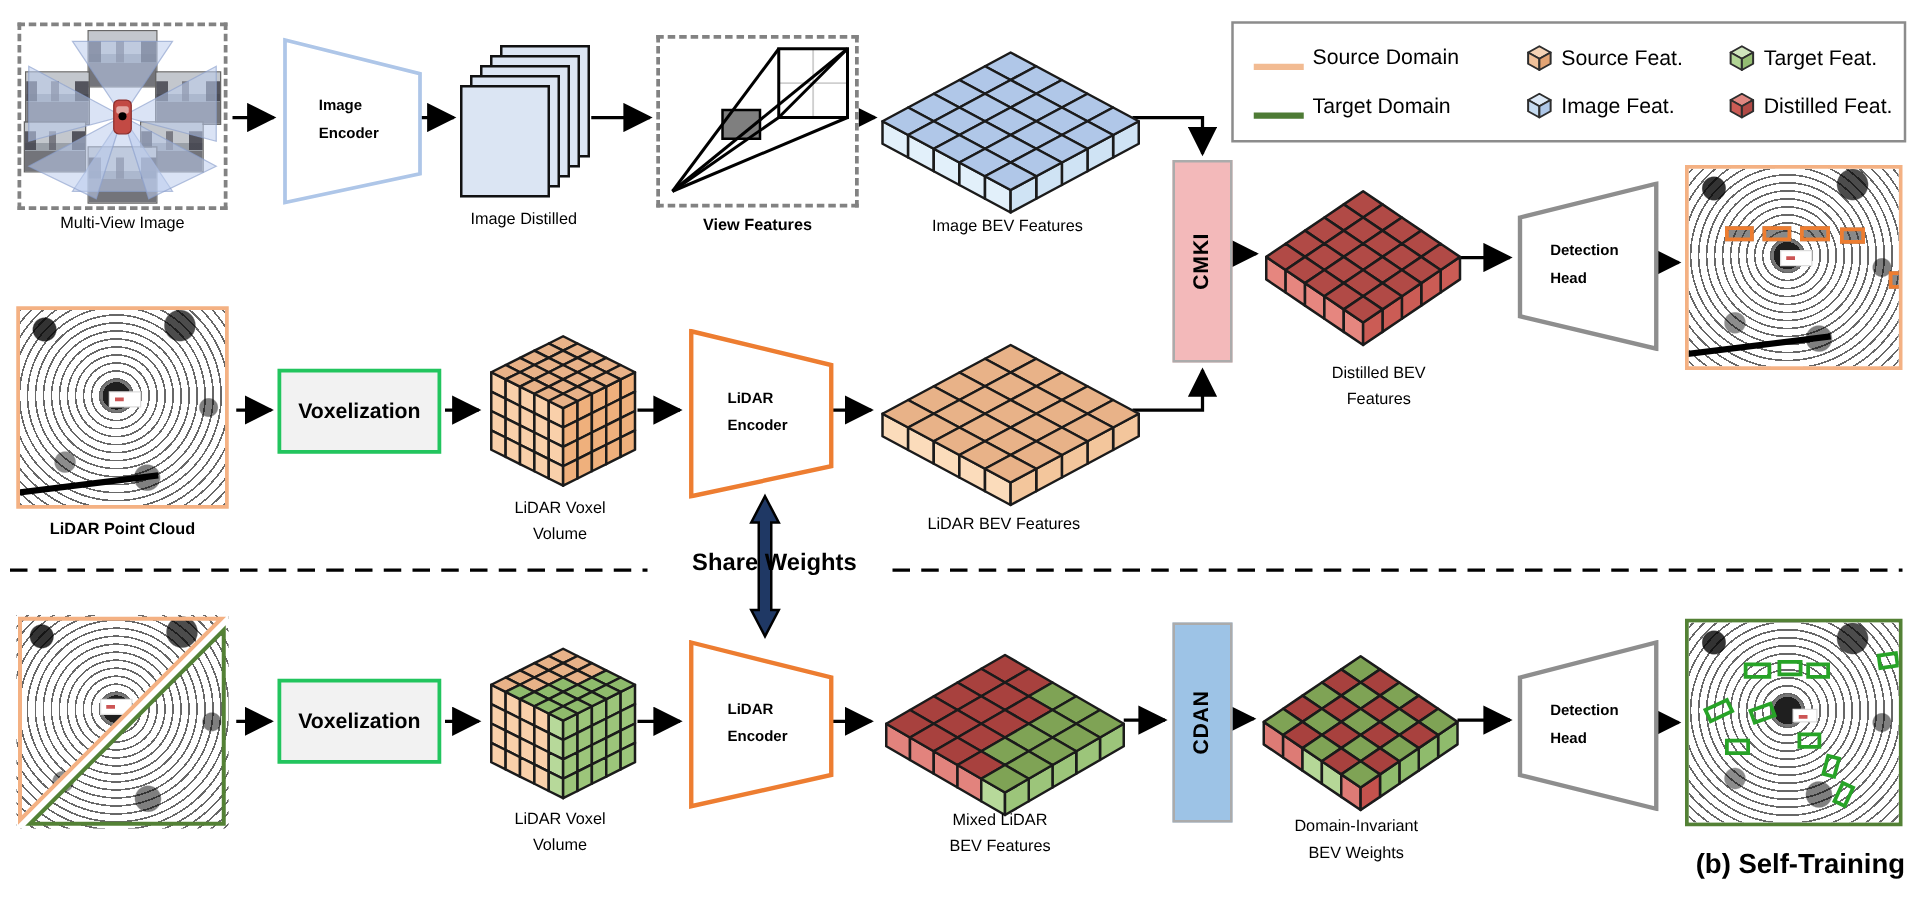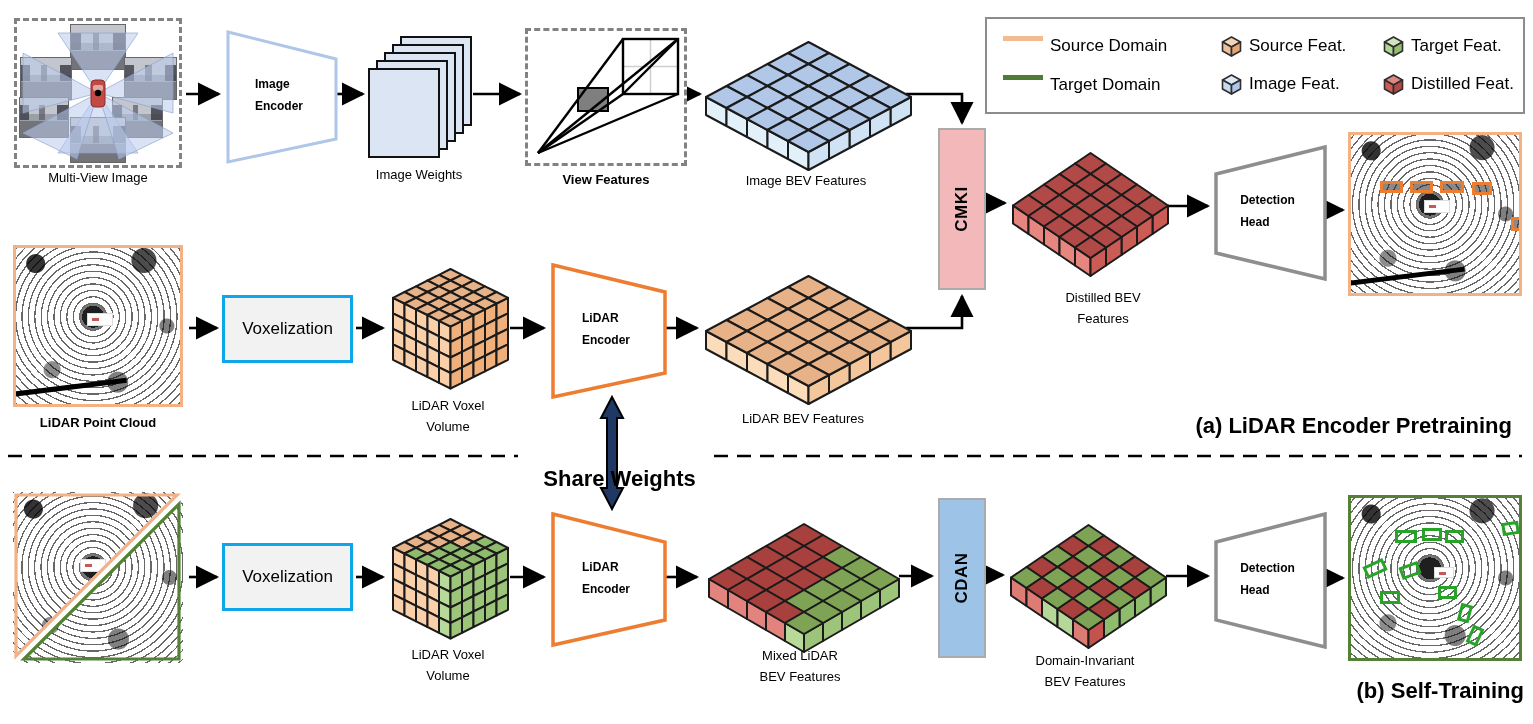--- a/index.html
+++ b/index.html
@@ -2,23 +2,23 @@
 <html><head>
 <meta charset="utf-8">
 <style>
   html,body{margin:0;padding:0;background:#fff;}
   #canvas{position:relative;width:1533px;height:724px;background:#fff;overflow:hidden;
           font-family:"Liberation Sans",sans-serif;color:#000;}
   .abs{position:absolute;}
   .cap{white-space:pre-line;text-align:center;font-size:13px;line-height:21px;}
   .bold{font-weight:bold;}
   .dashedbox{border:3px dashed #828282;box-sizing:border-box;background:#fff;}
-  .procbox{box-sizing:border-box;border:3px solid #0ea5e9;background:#f2f2f2;
+  .procbox{box-sizing:border-box;border:3px solid #22c55e;background:#f2f2f2;
            display:flex;align-items:center;justify-content:center;
-           font-weight:normal;font-size:17px;}
+           font-weight:bold;font-size:17px;}
   .vbox{box-sizing:border-box;border:2px solid #ababab;display:flex;align-items:center;justify-content:center;}
   .vbox span{transform:rotate(-90deg);font-weight:bold;font-size:17px;letter-spacing:.5px;}
   .shape-label{display:flex;align-items:center;justify-content:center;
                font-weight:bold;font-size:12px;line-height:22px;white-space:pre-line;}
   .panel{position:absolute;width:72px;height:90px;background:#dbe5f3;border:2px solid #111;box-sizing:border-box;}
   
   .pc{position:absolute;inset:0;background:
       radial-gradient(circle at 12% 10%, rgba(0,0,0,.8) 0 9px, transparent 10px),
       radial-gradient(circle at 78% 8%, rgba(0,0,0,.7) 0 12px, transparent 13px),
       radial-gradient(circle at 92% 50%, rgba(0,0,0,.5) 0 7px, transparent 8px),
@@ -34,21 +34,21 @@
   .detbox.green{border-color:#27a327;background:transparent;}
   .imgframe{box-sizing:border-box;overflow:hidden;}
   .photo{position:absolute;box-sizing:border-box;border:1px solid #666;
          background:linear-gradient(180deg,#c3c7cd 0 42%,#9aa0a8 42% 58%,#73747a 58% 100%);}
   .photo::after{content:"";position:absolute;inset:0;background:
       linear-gradient(90deg, rgba(60,60,70,.8) 0 18%, transparent 18% 40%, rgba(90,90,100,.7) 40% 52%, transparent 52% 78%, rgba(55,55,65,.8) 78% 100%);
       top:18%;height:38%;}
   .legend{box-sizing:border-box;border:2px solid #8c8c8c;background:#fff;
           display:grid;grid-template-columns:218px 162px 158px;grid-template-rows:1fr 1fr;
           align-items:center;padding:8px 4px 8px 16px;}
-  .lg-item{display:flex;align-items:flex-start;gap:7px;font-size:17px;}
+  .lg-item{display:flex;align-items:flex-end;gap:7px;font-size:17px;}
   .lg-line{display:inline-block;width:40px;height:5px;flex:0 0 auto;}
   .lg-cube{display:inline-block;width:21px;height:21px;flex:0 0 auto;}
   svg{display:block;}
 </style>
 </head>
 <body>
 
 <div id="canvas">
 
   <svg class="abs" style="left:0;top:0;" width="1533" height="724" viewBox="0 0 1533 724">
@@ -116,21 +116,21 @@
   <div class="abs shape-label" style="left:225px;top:30px;width:108px;height:130px;">Image
 Encoder</div>
 
   <div class="abs" style="left:368px;top:36px;width:104px;height:122px;">
     <div class="panel" style="left:32px;top:0;"></div>
     <div class="panel" style="left:24px;top:8px;"></div>
     <div class="panel" style="left:16px;top:16px;"></div>
     <div class="panel" style="left:8px;top:24px;"></div>
     <div class="panel" style="left:0;top:32px;"></div>
   </div>
-  <div class="abs cap" style="left:339px;top:164px;width:160px;">Image Weights</div>
+  <div class="abs cap" style="left:339px;top:164px;width:160px;">Image Distilled</div>
 
   <div class="abs dashedbox" style="left:525px;top:28px;width:162px;height:138px;">
     <svg width="156" height="132" viewBox="0 0 156 132">
       <rect x="50" y="57" width="30" height="23" fill="#7f7f7f" stroke="#000" stroke-width="2"></rect>
       <g stroke="#cfcfcf" stroke-width="1.5">
         <line x1="95" y1="35.5" x2="150" y2="35.5"></line>
           <line x1="122.5" y1="8" x2="122.5" y2="63"></line>
       </g>
       <g stroke="#000" stroke-width="2.4" fill="none">
         <line x1="10" y1="122" x2="95" y2="8"></line>
@@ -304,21 +304,20 @@
     <div class="pc"></div>
     <div class="roadline"></div>
     <div class="ego"></div>
     <div class="detbox" style="left:17%;top:29%;width:14%;height:8%;"></div>
     <div class="detbox" style="left:35%;top:29%;width:14%;height:8%;"></div>
     <div class="detbox" style="left:53%;top:29%;width:14%;height:8%;"></div>
     <div class="detbox" style="left:72%;top:30%;width:12%;height:8%;"></div>
     <div class="detbox" style="left:95%;top:52%;width:8%;height:9%;"></div>
   </div>
 
-  <div class="abs cap bold" style="left:1100px;top:415px;width:412px;font-size:22px;text-align:right;">(a) LiDAR Encoder Pretraining</div>
 
   <div class="abs imgframe" style="left:13px;top:245px;width:170px;height:162px;border:3px solid #f4b183;">
     <div class="pc"></div>
     <div class="roadline"></div>
     <div class="ego"></div>
   </div>
   <div class="abs cap" style="left:3px;top:412px;width:190px;font-weight:bold;">LiDAR Point Cloud</div>
 
   <div class="abs procbox" style="left:222px;top:295px;width:131px;height:68px;">
     <span>Voxelization</span>
@@ -440,21 +439,21 @@
           <polygon points="20.5,44.0 41.0,55.0 20.5,66.0 0.0,55.0" fill="#e8b288"></polygon>
           <polygon points="41.0,55.0 61.5,66.0 41.0,77.0 20.5,66.0" fill="#e8b288"></polygon>
           <polygon points="61.5,66.0 82.0,77.0 61.5,88.0 41.0,77.0" fill="#e8b288"></polygon>
           <polygon points="82.0,77.0 102.5,88.0 82.0,99.0 61.5,88.0" fill="#e8b288"></polygon>
           <polygon points="102.5,88.0 123.0,99.0 102.5,110.0 82.0,99.0" fill="#e8b288"></polygon>
         </g>
       </svg>
     </div>
   <div class="abs cap" style="left:703px;top:408px;width:200px;">LiDAR BEV Features</div>
 
-  <div class="abs cap bold" style="left:527px;top:468px;width:185px;font-size:22px;">Share Weights</div>
+  <div class="abs cap bold" style="left:527px;top:440px;width:185px;font-size:19px;">Share Weights</div>
 
   <div class="abs imgframe" style="left:13px;top:492px;width:170px;height:171px;">
     <div class="pc"></div>
     <div class="ego" style="left:40%;top:40%;"></div>
     <svg class="abs" style="left:0;top:0;" width="170" height="171" viewBox="0 0 170 171">
       <line x1="182" y1="-10" x2="-10" y2="182" stroke="#fff" stroke-width="10"></line>
       <polygon points="3,3 164,3 3,164" fill="none" stroke="#f4b183" stroke-width="3.2"></polygon>
       <polygon points="166,12 166,167 11,167" fill="none" stroke="#538135" stroke-width="3.2"></polygon>
     </svg>
   </div>
@@ -626,21 +625,21 @@
           <polygon points="93.0,73.5 108.5,84.0 93.0,94.5 77.5,84.0" fill="#a8413e"></polygon>
           <polygon points="15.5,42.0 31.0,52.5 15.5,63.0 0.0,52.5" fill="#7fa355"></polygon>
           <polygon points="31.0,52.5 46.5,63.0 31.0,73.5 15.5,63.0" fill="#a8413e"></polygon>
           <polygon points="46.5,63.0 62.0,73.5 46.5,84.0 31.0,73.5" fill="#7fa355"></polygon>
           <polygon points="62.0,73.5 77.5,84.0 62.0,94.5 46.5,84.0" fill="#a8413e"></polygon>
           <polygon points="77.5,84.0 93.0,94.5 77.5,105.0 62.0,94.5" fill="#7fa355"></polygon>
         </g>
       </svg>
     </div>
   <div class="abs cap" style="left:985px;top:650px;width:200px;">Domain-Invariant
-BEV Features</div>
+BEV Weights</div>
 
   <svg class="abs" style="left:1213px;top:512px;" width="115" height="137" viewBox="-3 -2 115 137">
     <polygon points="0,28 109,0 109,133 0,106" fill="#fff" stroke="#8e8e8e" stroke-width="3.5"></polygon>
   </svg>
   <div class="abs shape-label" style="left:1213px;top:512px;width:109px;height:133px;">Detection
 Head</div>
 
   <div class="abs imgframe" style="left:1348px;top:495px;width:174px;height:166px;border:3px solid #538135;">
     <div class="pc"></div>
     <div class="ego" style="left:50%;top:44%;width:18px;height:9px;"></div>

